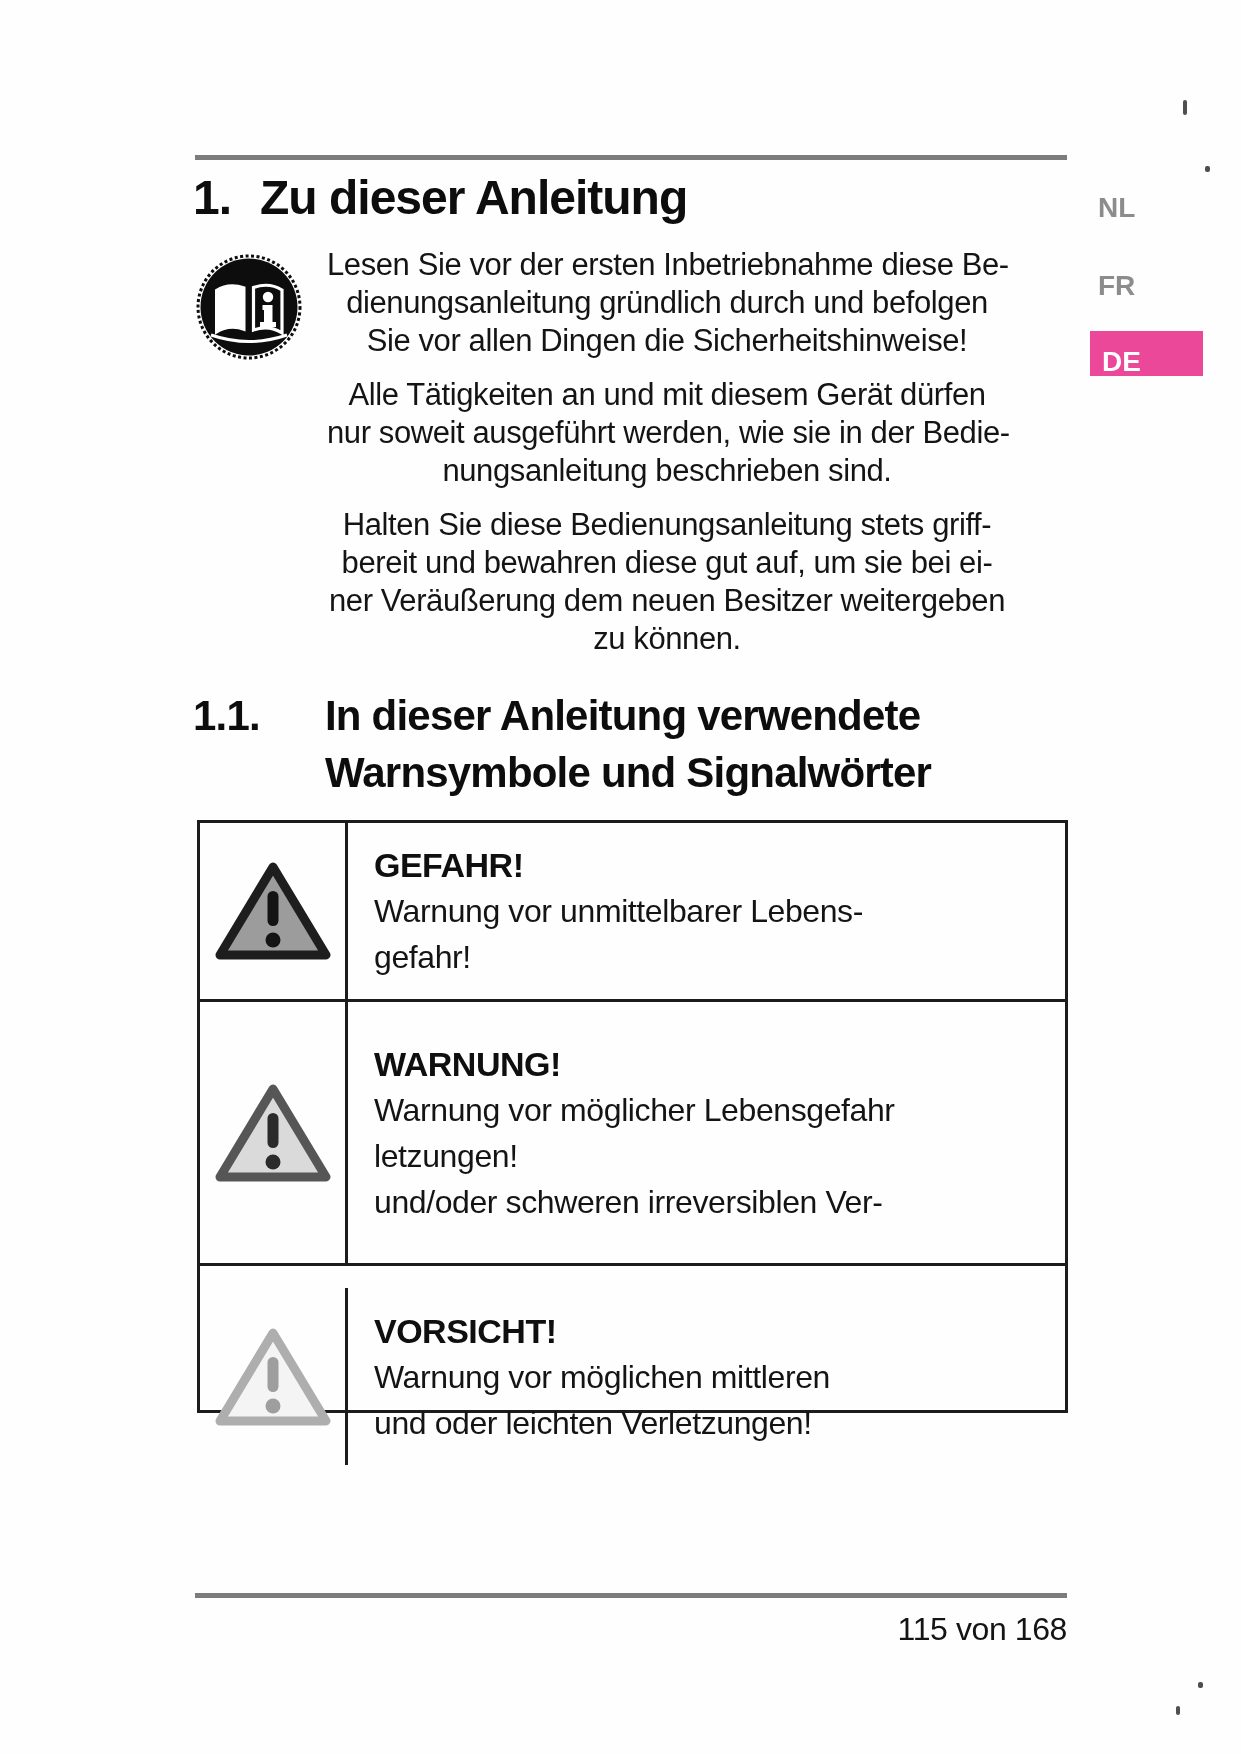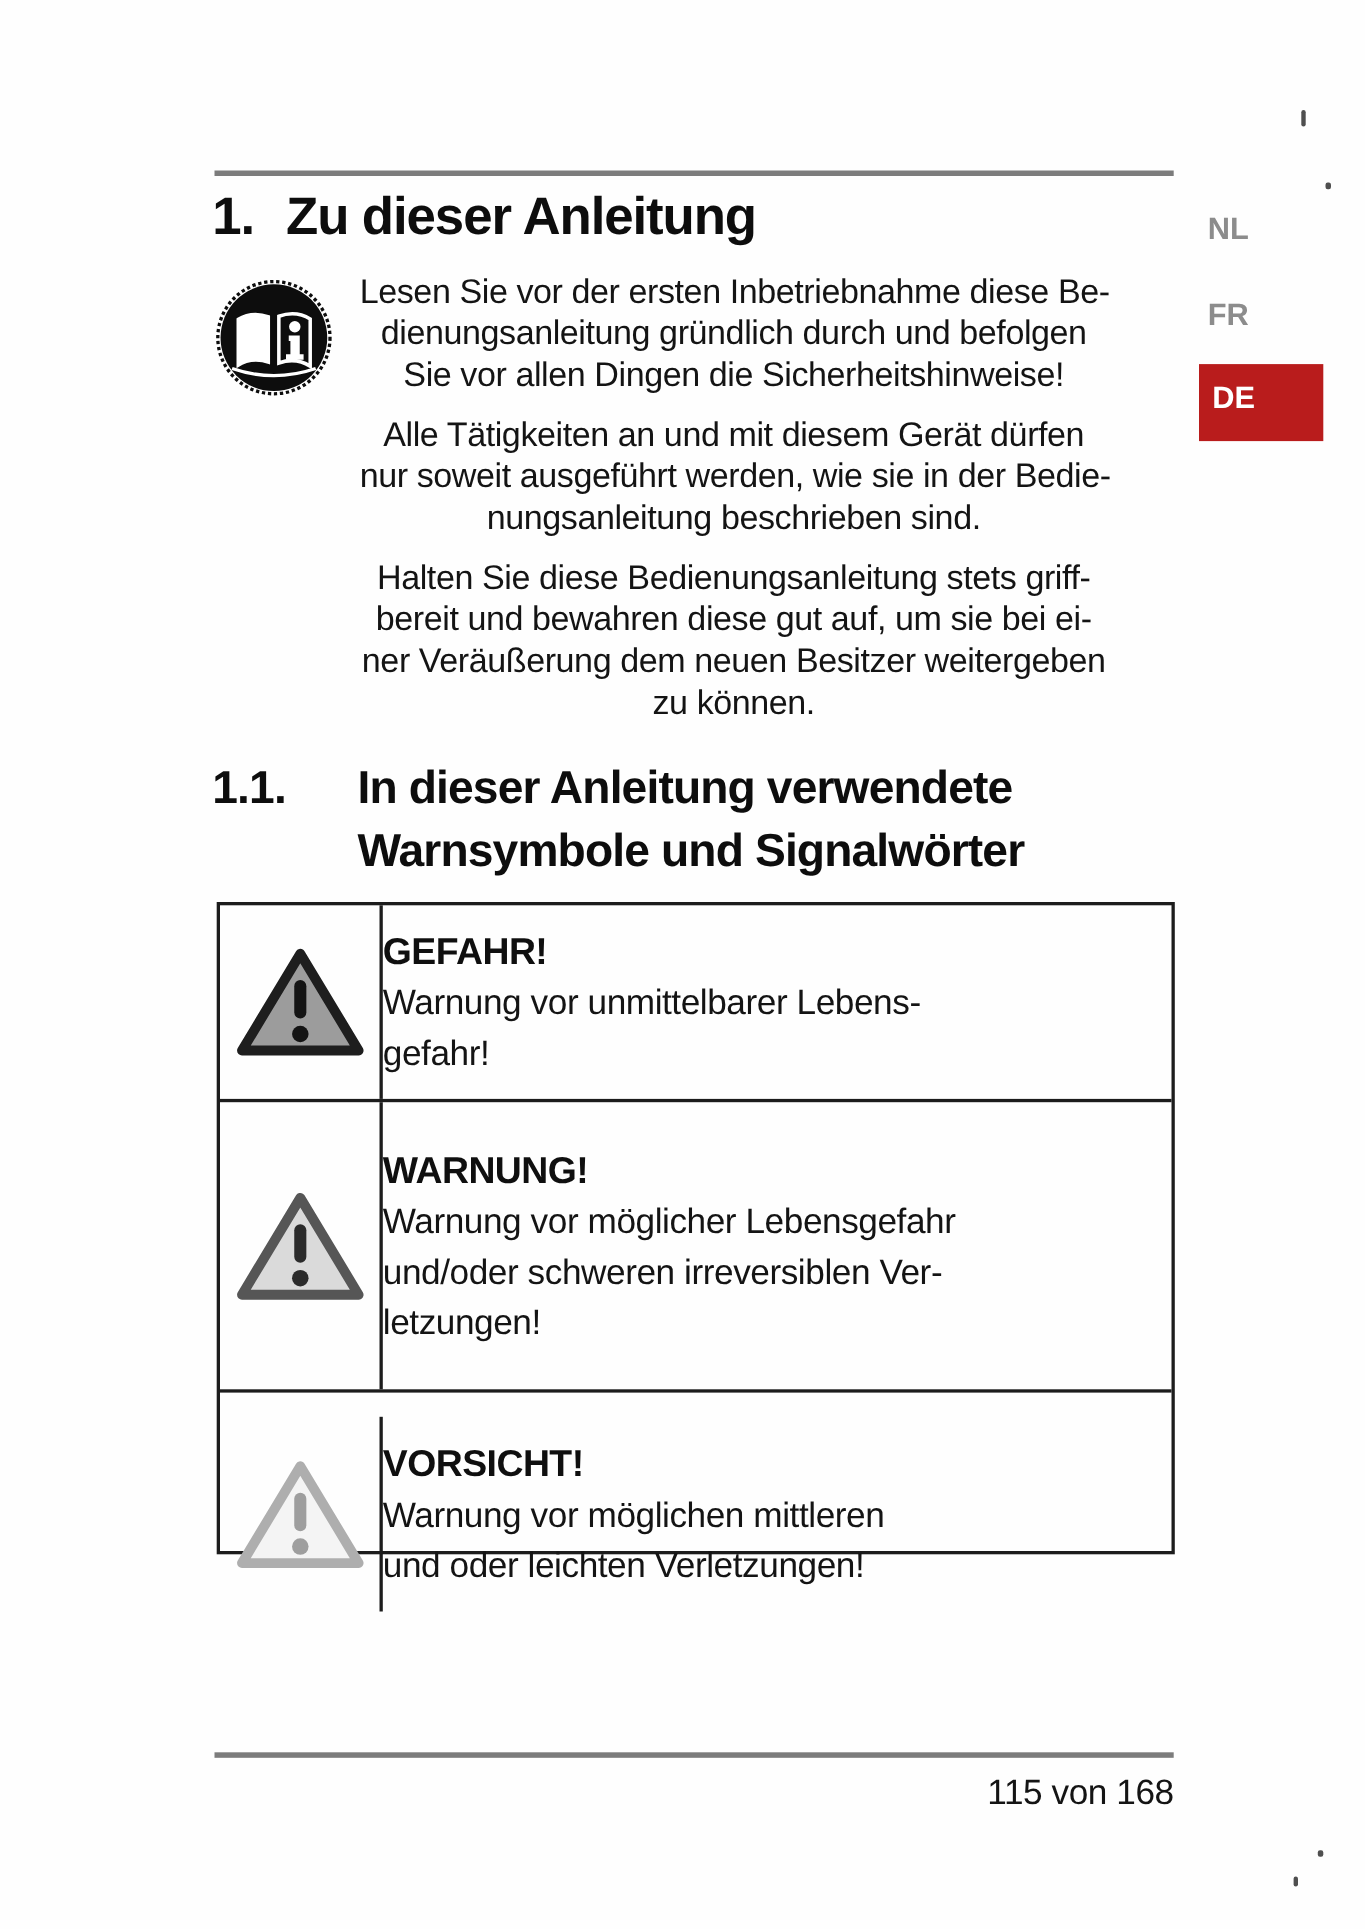--- a/index.html
+++ b/index.html
@@ -24,22 +24,22 @@
   }
   .doc-title .num{width:67px;flex:0 0 67px;}
 
   .lang-tab{
     position:absolute;left:1098px;
     font-size:28px;font-weight:bold;color:#8c8c8c;letter-spacing:0;
   }
   .lang-nl{top:192px;}
   .lang-fr{top:270px;}
   .lang-de{
-    left:1090px;top:331px;width:113px;height:70px;
-    background:#b91c1c;color:#ffffff;
+    left:1090px;top:331px;width:113px;height:45px;
+    background:#ec4899;color:#ffffff;
     font-size:28px;font-weight:bold;
     line-height:61px;padding-left:12px;box-sizing:border-box;
   }
 
   .manual-icon{position:absolute;left:196px;top:254px;width:106px;height:106px;}
 
   .intro{
     position:absolute;left:327px;top:246px;width:680px;
     font-size:31px;line-height:38px;letter-spacing:-0.4px;color:#141414;text-align:center;
   }
@@ -61,21 +61,21 @@
   }
   .wrow{display:flex;box-sizing:border-box;}
   .wrow-0{height:179px;border-bottom:3px solid #1c1c1c;}
   .wrow-1{height:264px;border-bottom:3px solid #1c1c1c;}
   .wrow-2{height:177px;margin-top:22px;}
   .cell-icon{
     flex:0 0 148px;width:148px;border-right:3px solid #1c1c1c;box-sizing:border-box;
     display:flex;align-items:center;justify-content:center;
   }
   .cell-text{
-    flex:1;
+    flex:1;padding-left:26px;
     display:flex;flex-direction:column;justify-content:center;
   }
   .signal{font-size:34px;font-weight:bold;line-height:46px;letter-spacing:-0.5px;color:#0f0f0f;white-space:nowrap;}
   .wline{font-size:32px;line-height:46px;letter-spacing:-0.4px;color:#141414;white-space:nowrap;}
 
   .footer{
     position:absolute;right:174px;top:1611px;
     font-size:32px;letter-spacing:-0.4px;color:#141414;
   }
 
@@ -159,22 +159,22 @@
       <div class="cell-icon">
         <svg width="118" height="104" viewBox="0 0 118 104">
           <path d="M59 8 L112 96 L6 96 Z" stroke-linejoin="round" stroke-width="9" fill="#dadada" stroke="#565656"></path>
           <rect x="53.5" y="32" width="11" height="35" rx="5.5" fill="#2b2b2b"></rect>
           <circle cx="59" cy="81" r="7.5" fill="#2b2b2b"></circle>
         </svg>
       </div>
       <div class="cell-text">
         <div class="signal">WARNUNG!</div>
         <div class="wline">Warnung vor möglicher Lebensgefahr</div>
+        <div class="wline">letzungen!</div>
         <div class="wline">und/oder schweren irreversiblen Ver-</div>
-        <div class="wline">letzungen!</div>
       </div>
     </div>
 
     <div class="wrow wrow-2">
       <div class="cell-icon">
         <svg width="118" height="104" viewBox="0 0 118 104">
           <path d="M59 8 L112 96 L6 96 Z" stroke-linejoin="round" stroke-width="9" fill="#f4f4f4" stroke="#aeaeae"></path>
           <rect x="53.5" y="32" width="11" height="35" rx="5.5" fill="#9e9e9e"></rect>
           <circle cx="59" cy="81" r="7.5" fill="#9e9e9e"></circle>
         </svg>

